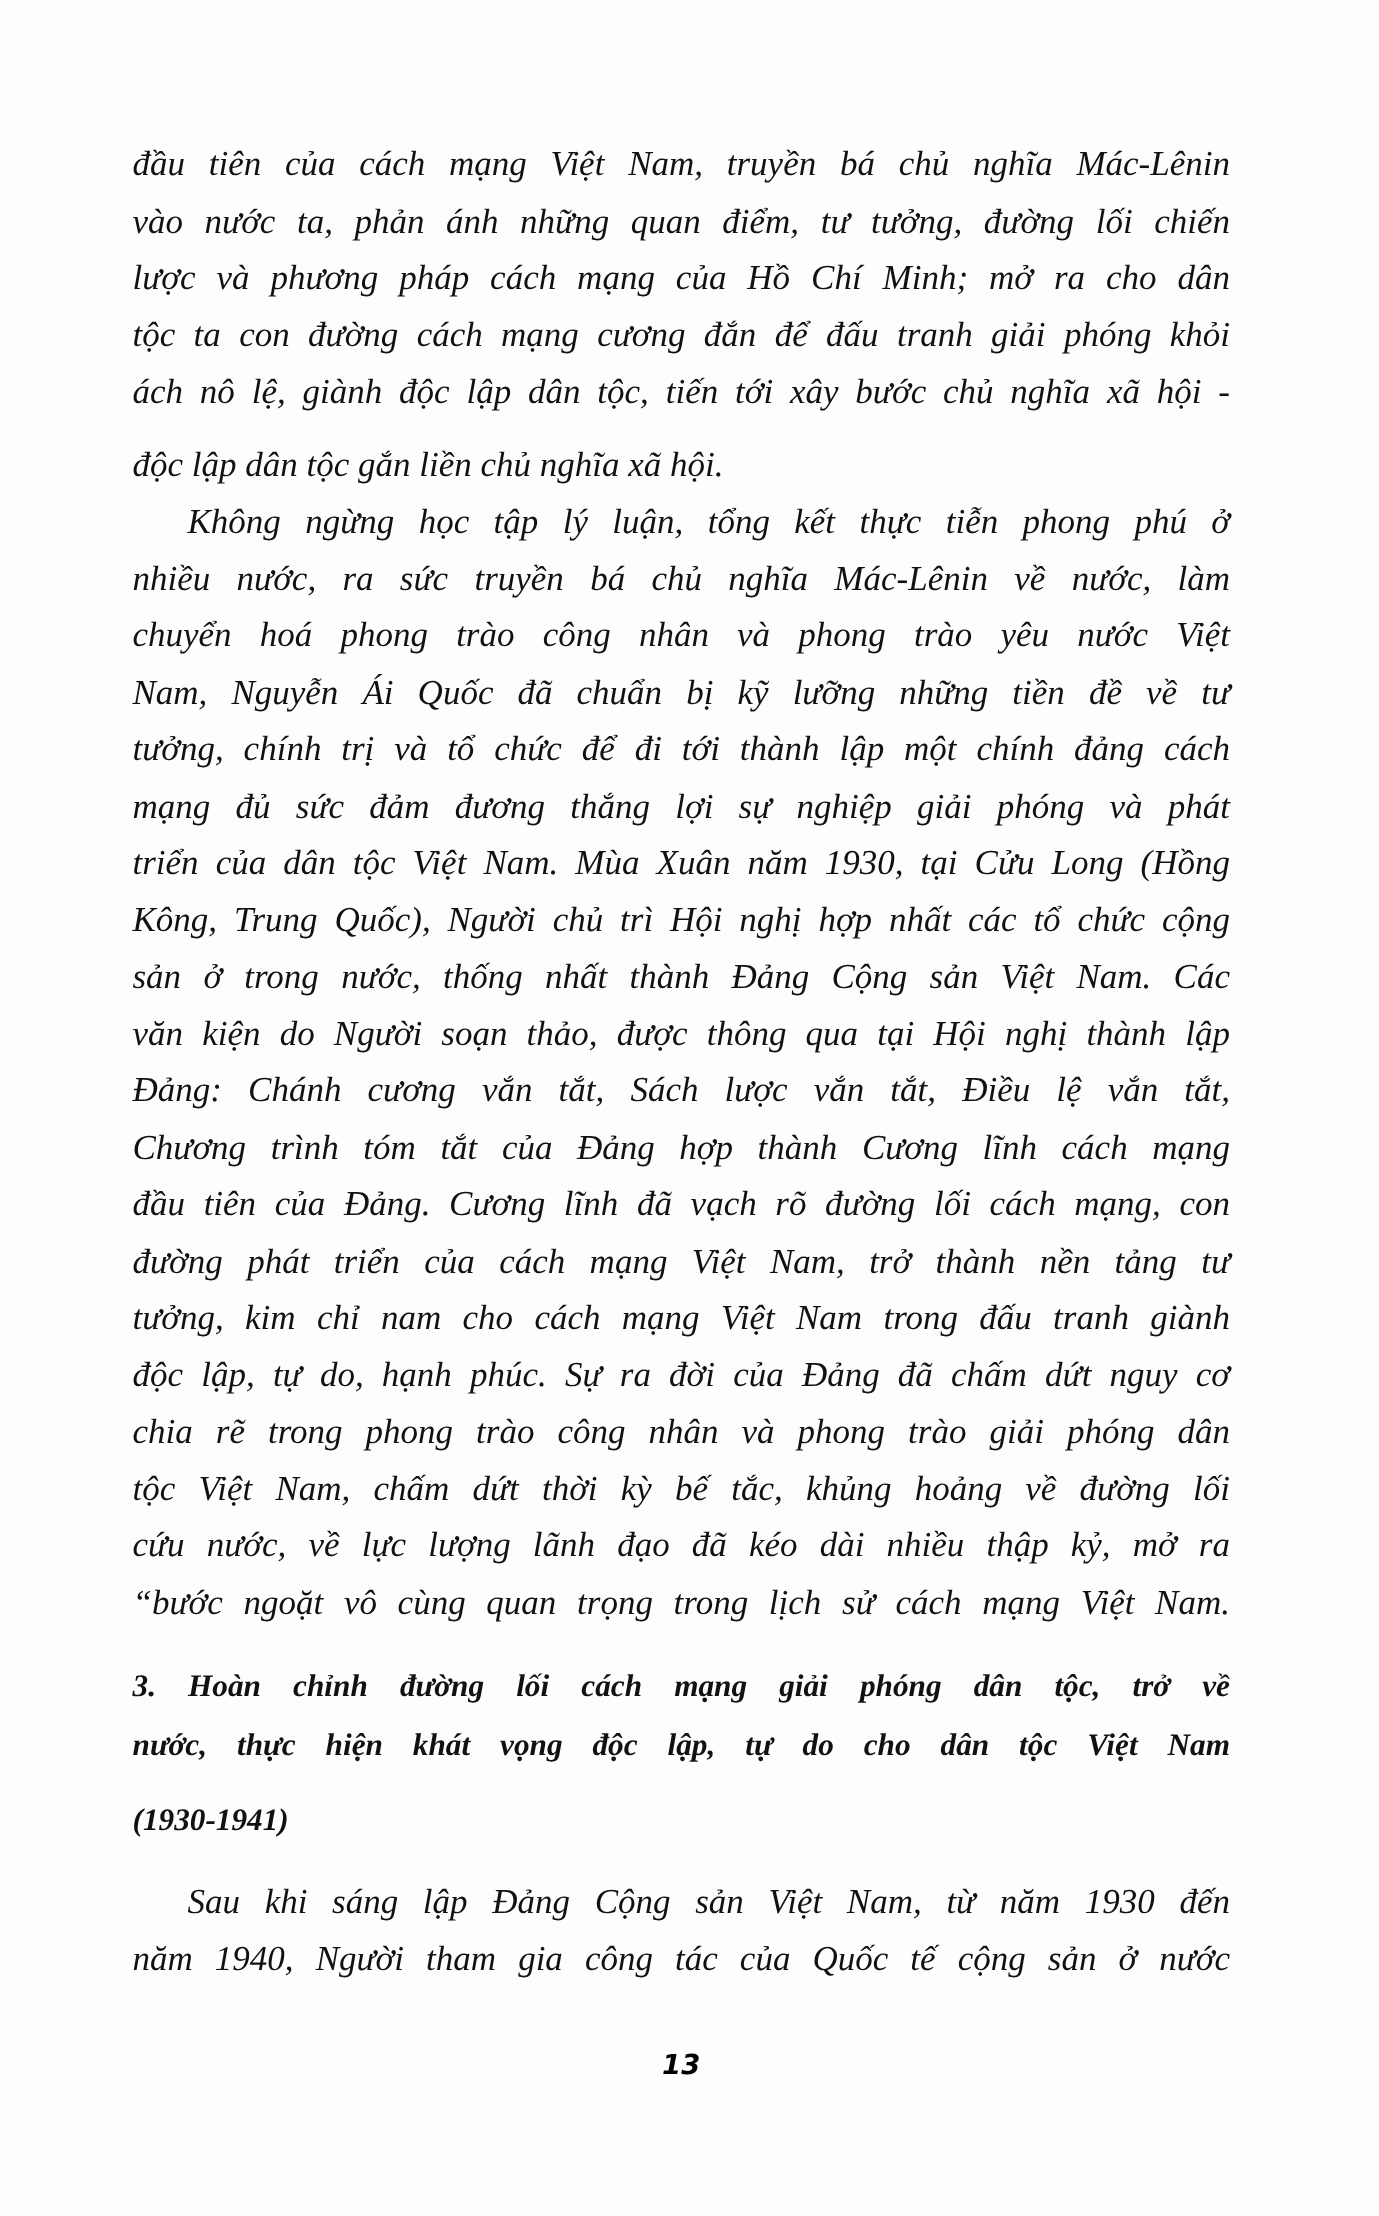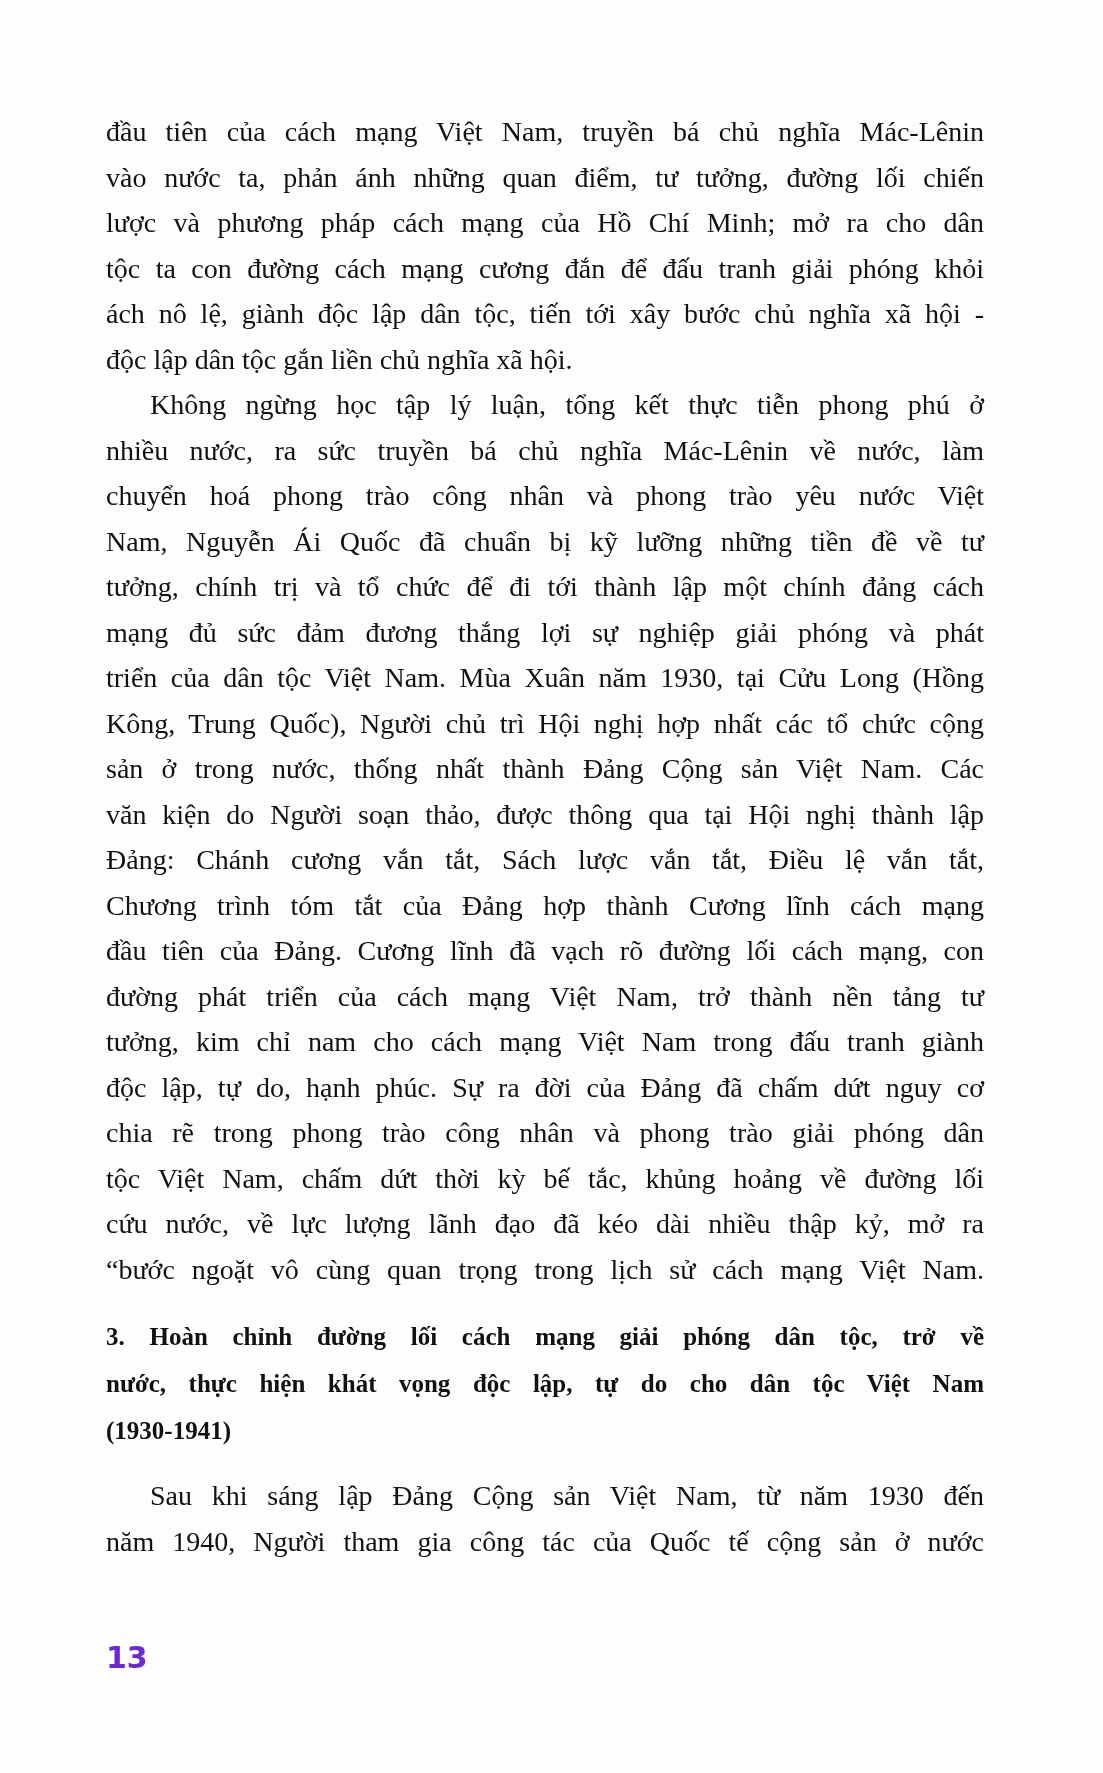--- a/index.html
+++ b/index.html
@@ -8,60 +8,62 @@
     background: #ffffff;
   }
   .page {
     position: relative;
     width: 1103px;
     height: 1773px;
     background: #fdfdfd;
     color: #111111;
     font-family: "Liberation Serif", "DejaVu Serif", serif;
     overflow: hidden;
+    font-style: italic;
   }
   .text-block {
     position: absolute;
     left: 106px;
     top: 109px;
     width: 878px;
   }
   .block { margin: 0; padding: 0; }
   .line {
     font-size: 28px;
     line-height: 45.5px;
     height: 45.5px;
     text-align: justify;
     text-align-last: justify;
     -moz-text-align-last: justify;
     white-space: normal;
   }
   .line.end {
     text-align-last: left;
+    margin-top: 13px;
     -moz-text-align-last: left;
   }
   .line.indent { text-indent: 44px; }
   .block.heading { margin-top: 21px; }
   .block.heading .line {
     font-weight: 700;
     font-size: 25px;
     line-height: 47px;
     height: 47px;
   }
   .block.heading + .block.paragraph { margin-top: 19px; }
   .page-number {
     position: absolute;
     left: 106px;
     top: 1640px;
     width: 878px;
-    text-align: left;
+    text-align: center;
     font-family: "DejaVu Sans", "Liberation Sans", sans-serif;
     font-weight: 700;
-    font-size: 30px;
-    color: #6d28d9;
+    font-size: 22px;
+    color: #000000;
   }
 </style>
 </head>
 <body>
 
 <div class="page">
   <div class="text-block">
       <div class="block paragraph">
         <div class="line">đầu tiên của cách mạng Việt Nam, truyền bá chủ nghĩa Mác-Lênin</div>
         <div class="line">vào nước ta, phản ánh những quan điểm, tư tưởng, đường lối chiến</div>

